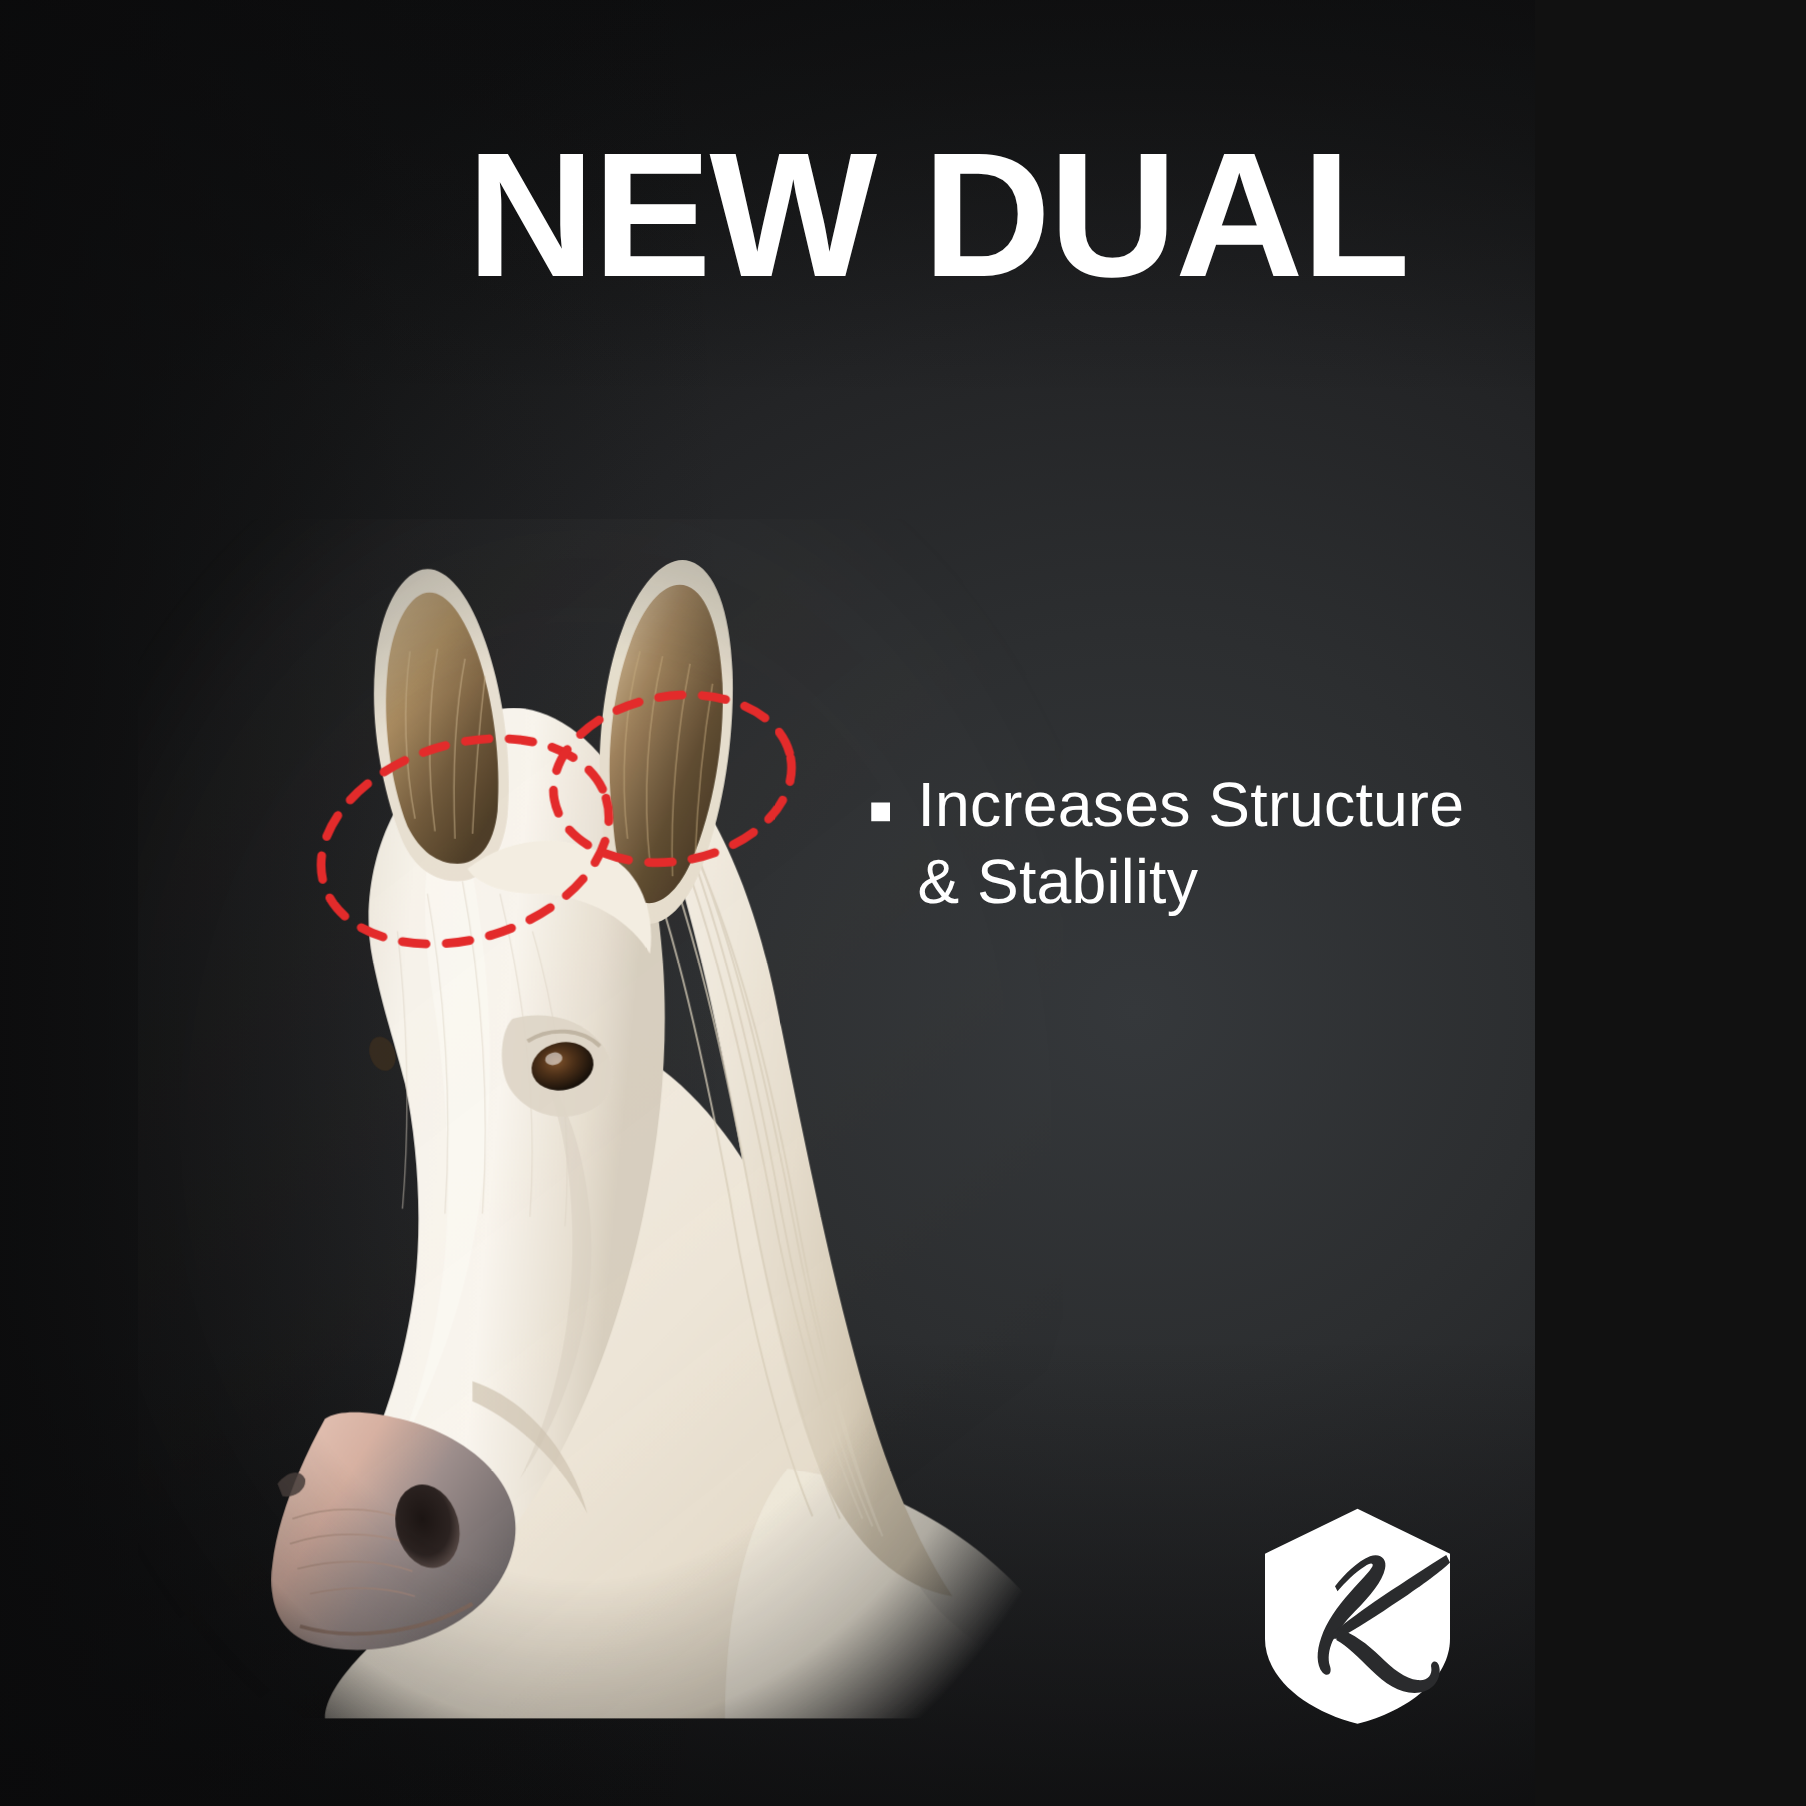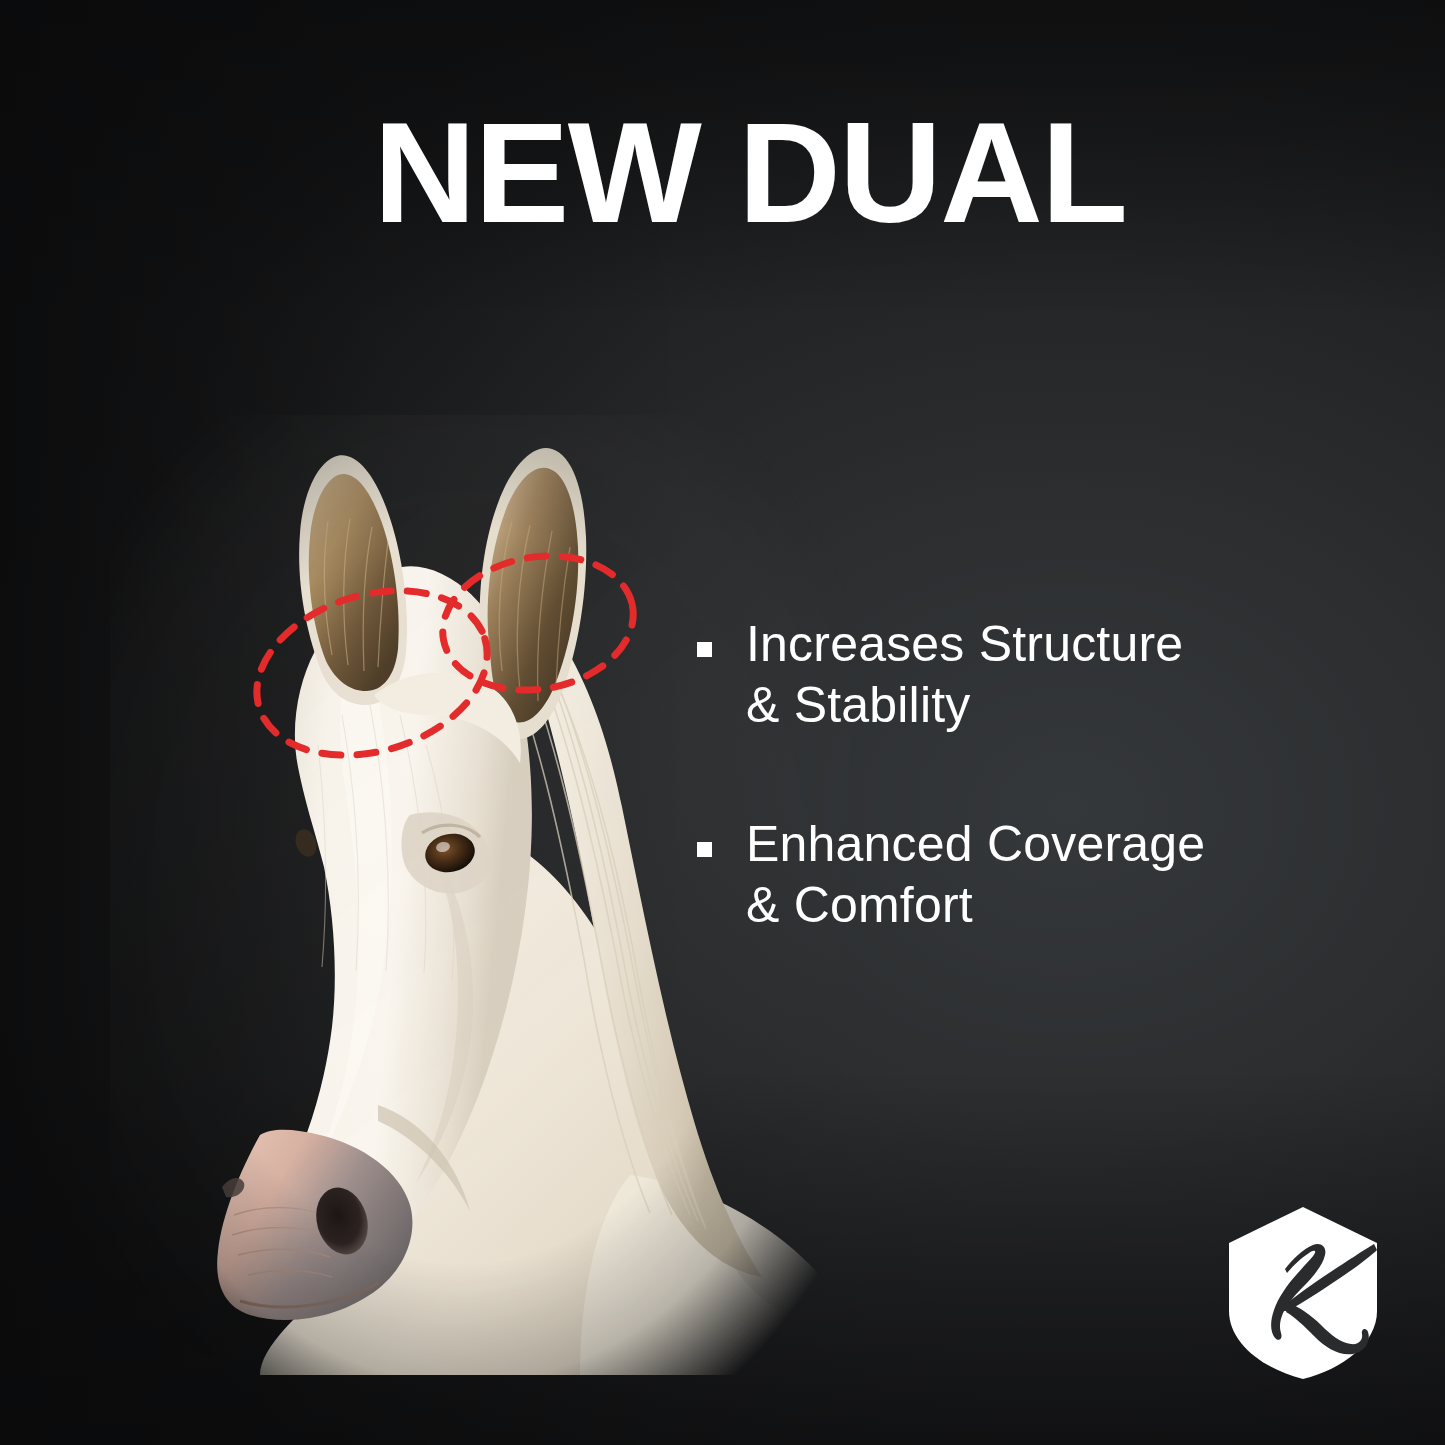--- a/index.html
+++ b/index.html
@@ -1,18 +1,18 @@
 <!DOCTYPE html>
 <html><head>
 <meta charset="utf-8">
 <style>
   html,body{margin:0;padding:0;background:#111;}
   #stage{
     position:relative;
-    width:1445px;height:1445px;
+    width:1228px;height:1445px;
     overflow:hidden;
     font-family:"Liberation Sans","DejaVu Sans",sans-serif;
     background:#1b1c1e;
   }
   
   #bg-base{
     position:absolute;inset:0;
     background:
       radial-gradient(ellipse 78% 62% at 74% 56%, #35383b 0%, #2c2e30 34%, #232426 62%, #191a1b 84%, #141516 100%);
   }
@@ -59,21 +59,20 @@
     width:15px;height:15px;
     background:#ffffff;
     margin-top:28px;margin-right:22px;
   }
   .bullet-text{
     font-size:50px;
     line-height:1.22;
     font-weight:400;
     letter-spacing:.2px;
     white-space:pre-line;
-    margin-left:12px;
   }
 
   
   #horse-wrap{
     position:absolute;
     left:110px;top:415px;
     width:740px;height:960px;
     z-index:20;
   }
   #horse-wrap svg{display:block;width:100%;height:100%;}
@@ -335,25 +334,20 @@
   <div id="headline">
     <span class="hl-line l1">NEW DUAL</span>
   </div>
 
   <div id="bullets">
     <div class="bullet-item">
       <span class="bullet-marker"></span>
       <span class="bullet-text">Increases Structure
 &amp; Stability</span>
     </div>
-    <div class="bullet-item">
-      <span class="bullet-marker"></span>
-      <span class="bullet-text">Enhanced Coverage
-&amp; Comfort</span>
-    </div>
   </div>
 
   <div id="logo">
     <svg viewBox="0 0 160 180" xmlns="http://www.w3.org/2000/svg" aria-hidden="true">
 
       <path d="M80 4 L154 40 L154 108
                C154 140, 120 166, 80 176
                C40 166, 6 140, 6 108
                L6 40 Z" fill="#ffffff"></path>
 

